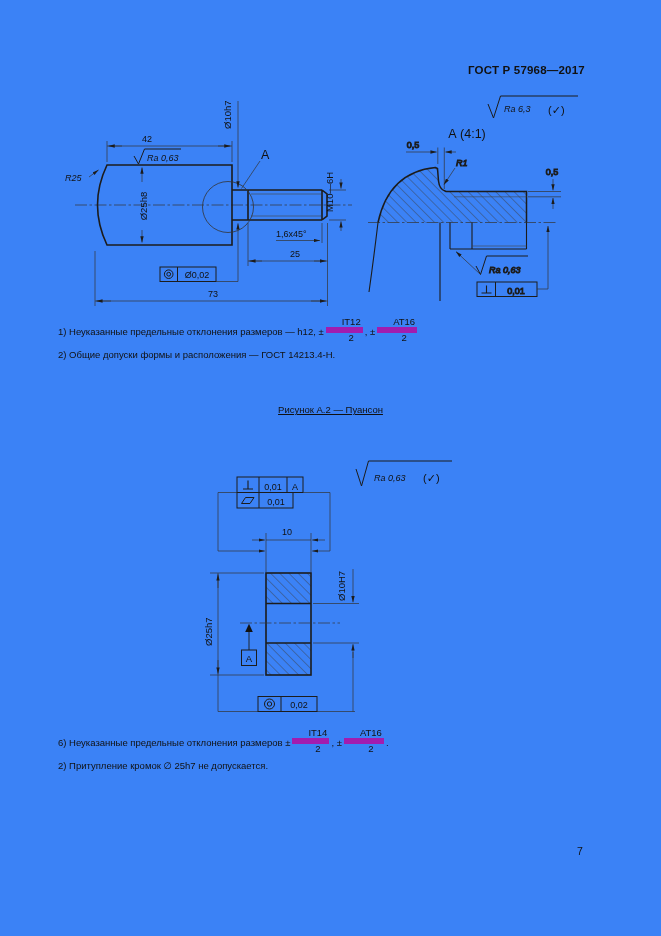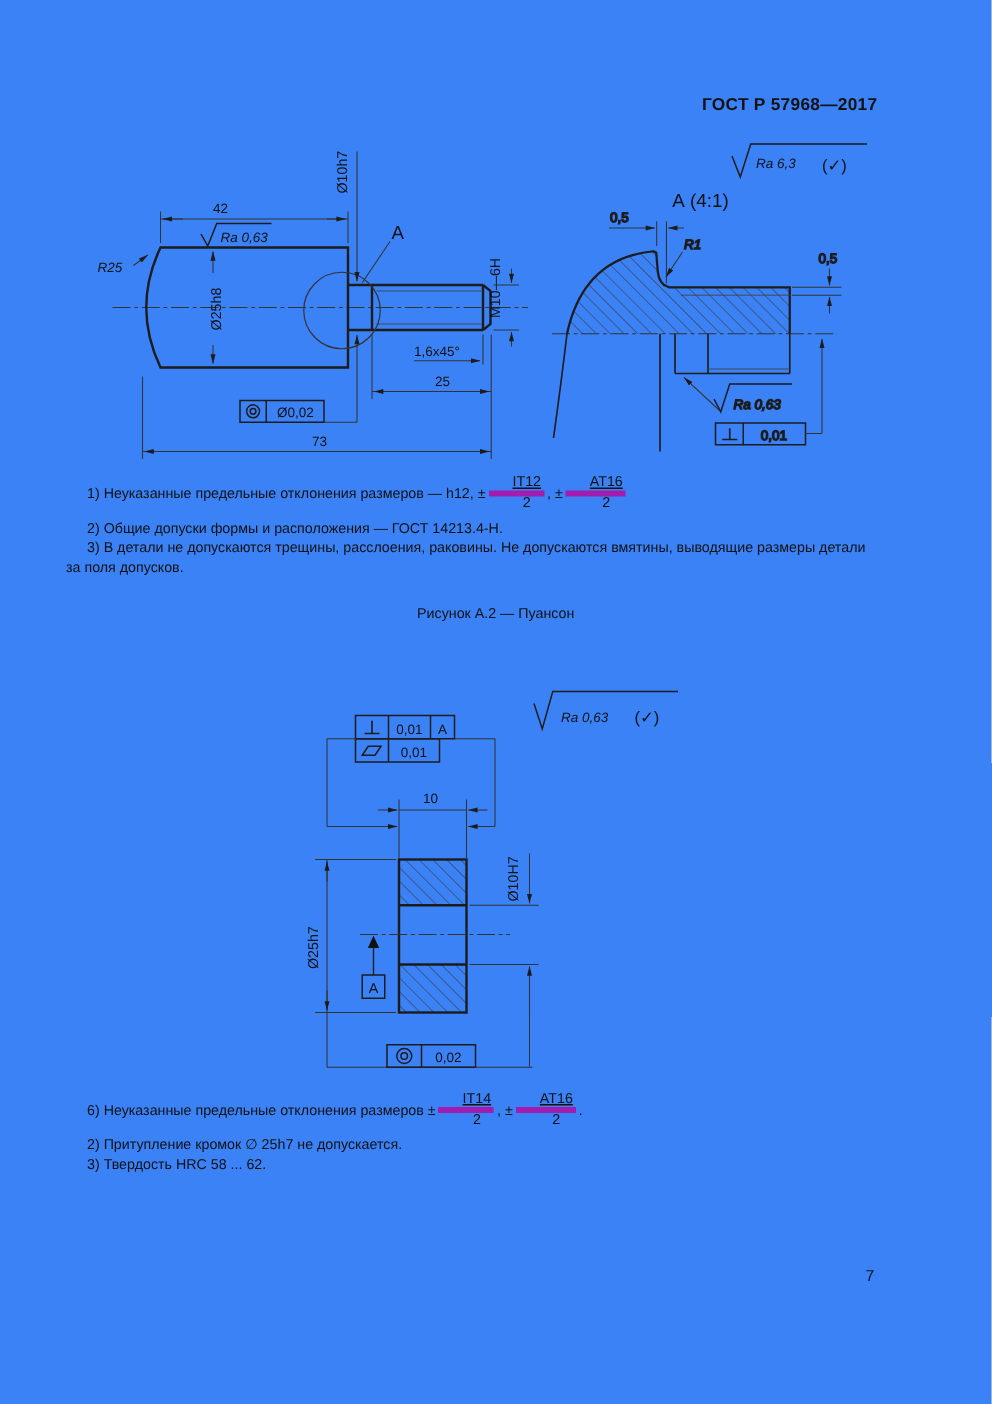--- a/index.html
+++ b/index.html
@@ -8,23 +8,23 @@
   .hdr{position:absolute;left:468px;top:64px;width:130px;font-size:11.5px;font-weight:bold;
        letter-spacing:.2px;white-space:nowrap;}
   svg{position:absolute;left:0;}
   svg text{fill:#111;font-family:"Liberation Sans", sans-serif;}
   .t9{font-size:9px;} .t95{font-size:9.5px;} .t12{font-size:12.5px;} .t11{font-size:11px;}
   .it{font-style:italic;}
   .notes{position:absolute;left:44px;width:541px;font-size:9.5px;line-height:13.2px;}
   .notes p{margin:0;text-indent:14px;}
   .notes p.fr{margin-bottom:4px;}
   .frac{display:inline-block;vertical-align:-0.65em;text-align:center;line-height:1.1;margin:0 2px;}
-  .frac .num{display:block;border-bottom:4px solid #a21caf;padding:0 2px;text-decoration:underline;}
+  .frac .num{display:block;border-bottom:6px solid #a21caf;padding:0 2px;}
   .frac .den{display:block;}
-  .cap{position:absolute;left:0;width:661px;text-align:center;font-size:9.5px;}
+  .cap{position:absolute;left:0;width:661px;text-align:center;font-size:9.5px;text-decoration:underline;}
   .pnum{position:absolute;left:570px;top:845px;width:20px;text-align:center;font-size:10.5px;}
 </style>
 </head>
 <body>
 
 <div id="page">
 
   <div class="hdr">ГОСТ Р 57968—2017</div>
 
   <svg style="top:86px" width="661" height="232" viewBox="0 86 661 232">
@@ -143,21 +143,20 @@
         <text x="516" y="293.5" class="t9" text-anchor="middle">0,01</text>
         <path d="M537,289 H548" stroke="#333" stroke-width="0.7"></path>
         <line x1="548" y1="289" x2="548" y2="226" stroke="#333" stroke-width="0.7" marker-end="url(#arr1)"></line>
       </g>
     </g>
   </svg>
 
   <div class="notes" style="top:317px">
     <p class="fr"><span>1) Неуказанные предельные отклонения размеров — h12, ±</span><span class="frac"><span class="num">IT12</span><span class="den">2</span></span><span>, ±</span><span class="frac"><span class="num">АТ16</span><span class="den">2</span></span></p>
     <p>2) Общие допуски формы и расположения — ГОСТ 14213.4-H.</p>
-    <p>3) В детали не допускаются трещины, расслоения, раковины. Не допускаются вмятины, выводящие размеры детали за поля допусков.</p>
   </div>
 
   <div class="cap" style="top:404px">Рисунок А.2 — Пуансон</div>
 
   <svg style="top:455px" width="661" height="270" viewBox="0 455 661 270">
     <defs>
       <marker id="arr2" viewBox="0 0 10 6" refX="9.6" refY="3" markerWidth="9.5" markerHeight="5.5" orient="auto">
         <path d="M0,0.4 L10,3 L0,5.6 Z" fill="#1c1c1c"></path>
       </marker>
       <pattern id="hatch2" width="6.5" height="6.5" patternUnits="userSpaceOnUse" patternTransform="rotate(-45)">
@@ -230,19 +229,18 @@
       <line x1="281" y1="696.5" x2="281" y2="711.5" stroke-width="1"></line>
       <circle cx="269.5" cy="704" r="5" stroke-width="1"></circle>
       <circle cx="269.5" cy="704" r="2.2" stroke-width="1"></circle>
       <text x="299" y="708" class="t9" text-anchor="middle" stroke="none">0,02</text>
     </g>
   </svg>
 
   <div class="notes" style="top:728px">
     <p class="fr"><span>6) Неуказанные предельные отклонения размеров ±</span><span class="frac"><span class="num">IT14</span><span class="den">2</span></span><span>, ±</span><span class="frac"><span class="num">АТ16</span><span class="den">2</span></span><span>.</span></p>
     <p>2) Притупление кромок ∅ 25h7 не допускается.</p>
-    <p>3) Твердость HRC 58 ... 62.</p>
   </div>
 
 
   <div class="pnum">7</div>
 
 </div>
 
 </body></html>

